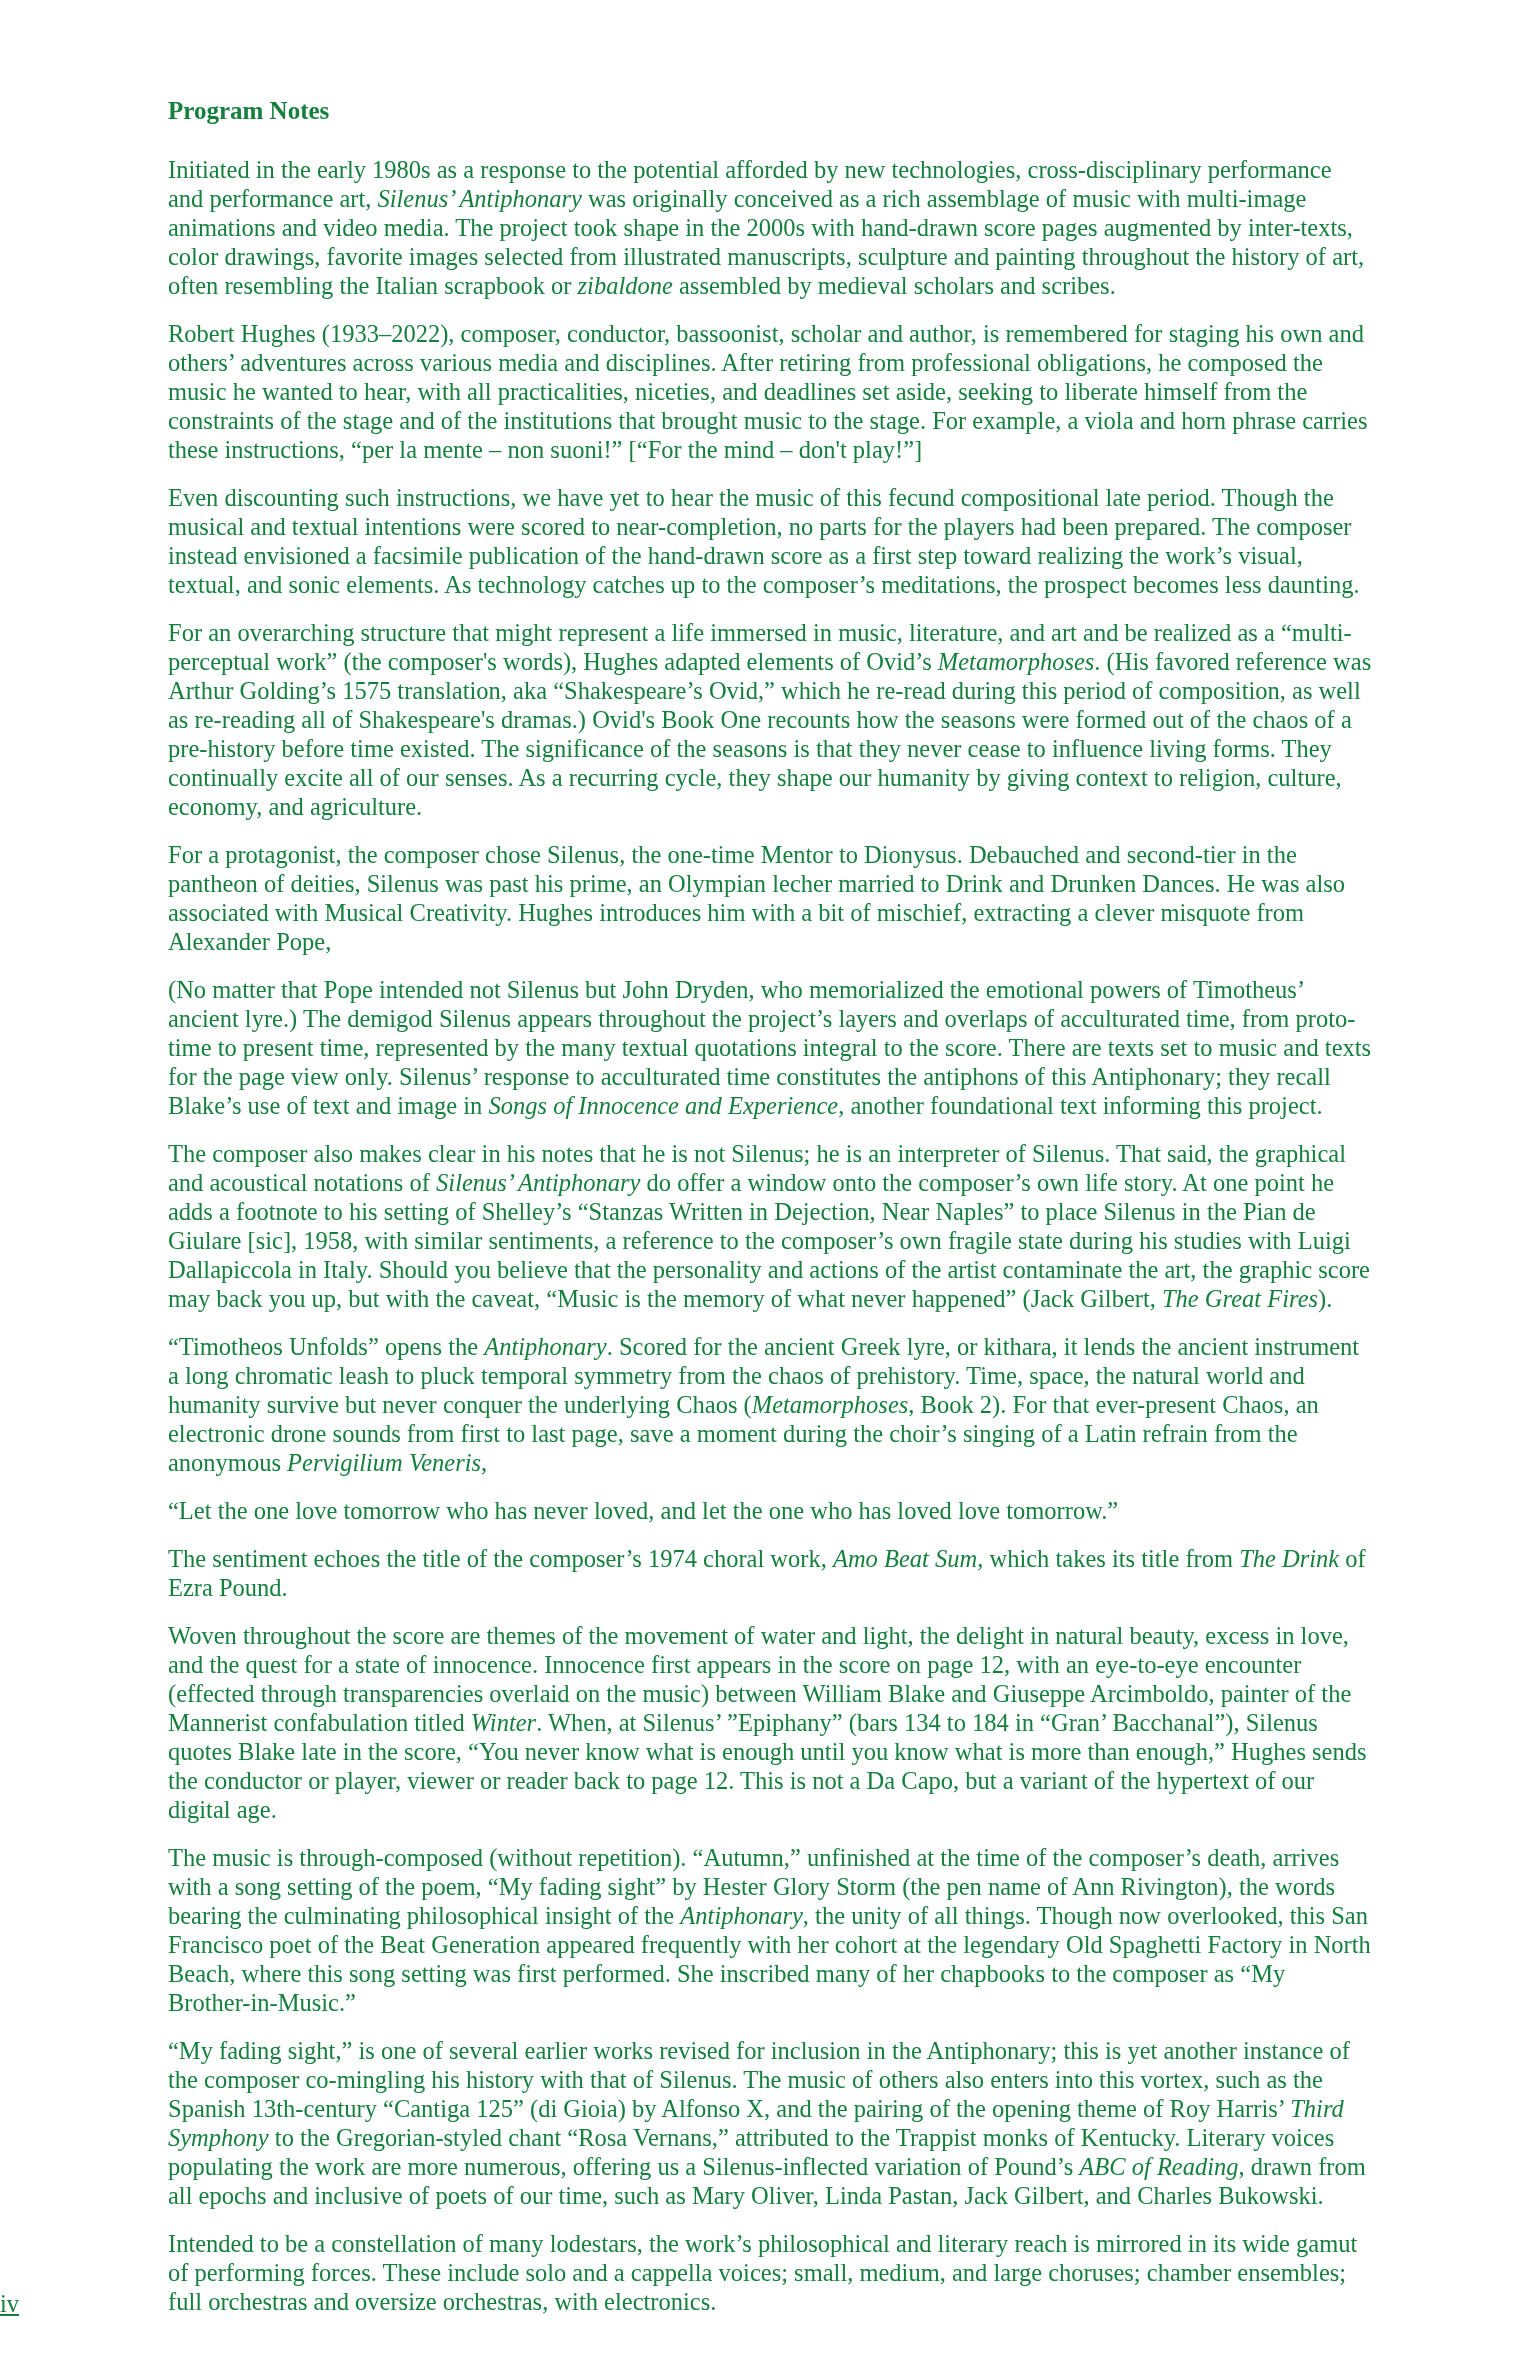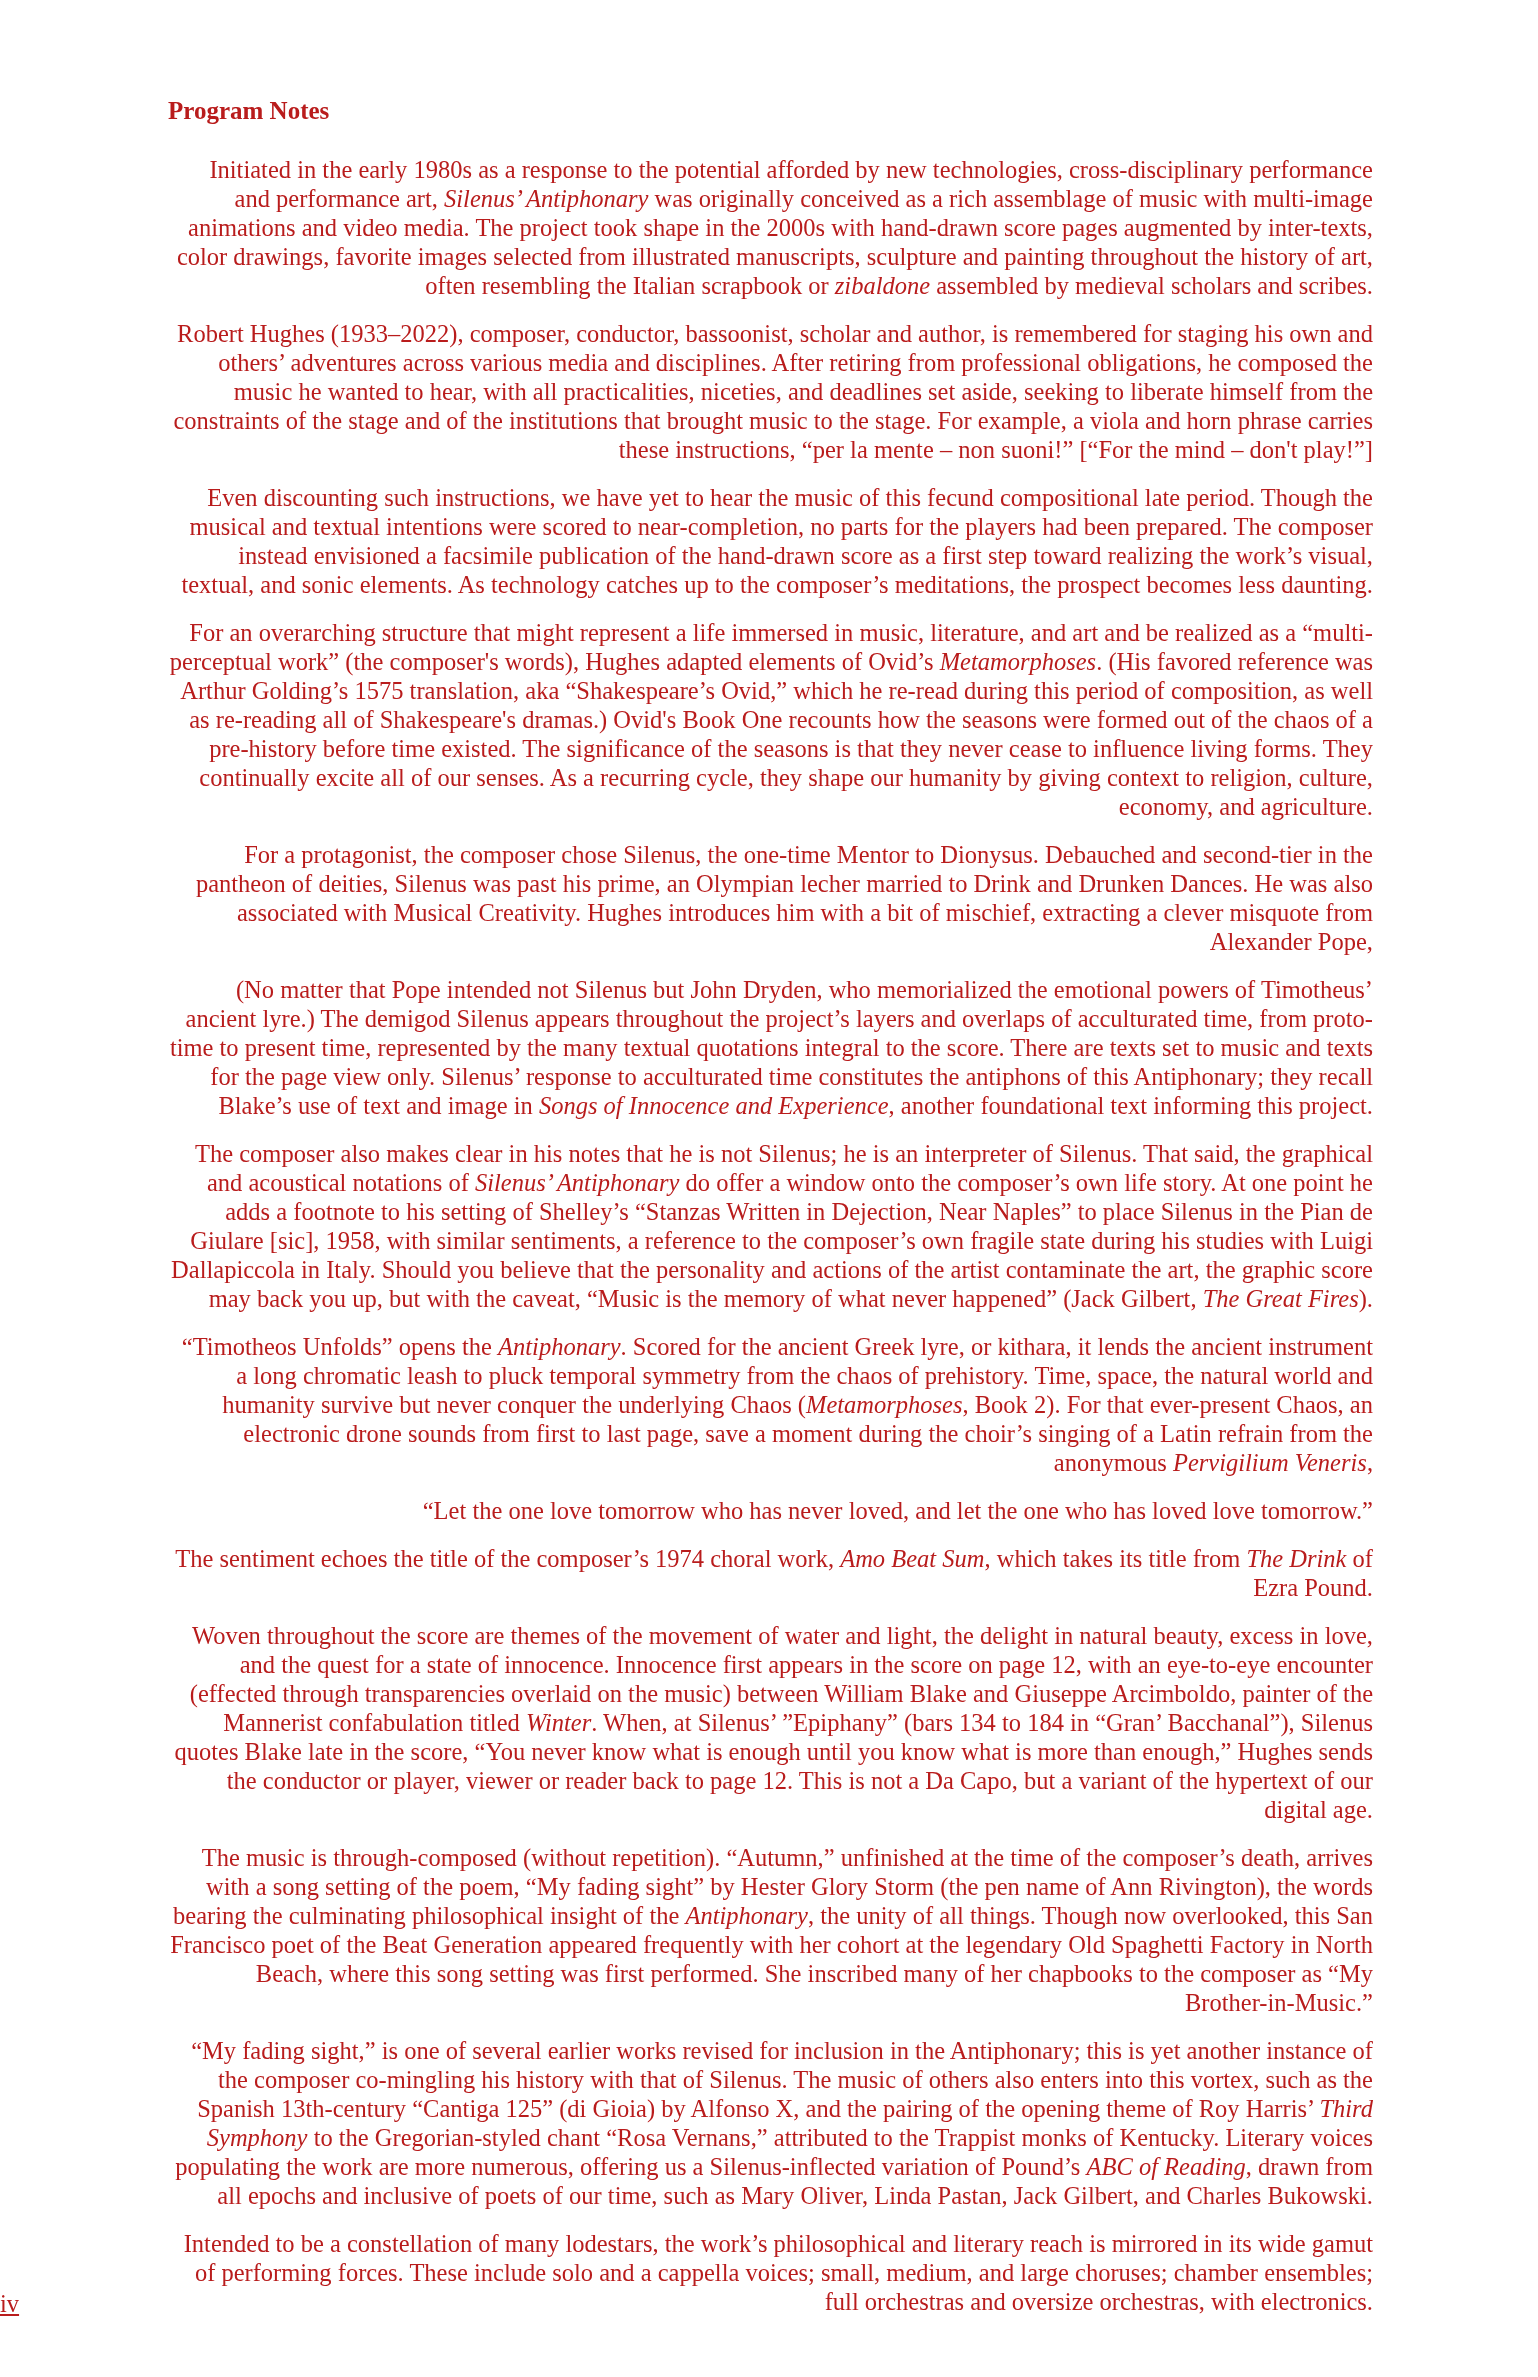--- a/index.html
+++ b/index.html
@@ -1,41 +1,41 @@
 <!DOCTYPE html>
 <html style="font-size:12.7px"><head>
 <meta charset="utf-8">
 <style>
   html, body { margin: 0; padding: 0; background: #ffffff; }
   .page {
     position: relative;
     width: 1539px;
     height: 2377px;
     background: #ffffff;
-    color: #b91c1c;
+    color: #15803d;
     font-family: "Liberation Serif", "DejaVu Serif", serif;
     overflow: hidden;
   }
   .content {
     position: absolute;
     left: 168px;
     top: 96px;
     width: 1205px;
   }
   .heading {
     font-size: 25px;
     line-height: 29px;
     font-weight: 700;
     margin: 0 0 30px 0;
   }
   p.para, p.quote {
     font-size: 24.5px;
     line-height: 29px;
     margin: 0 0 19px 0;
-    text-align: right;
+    text-align: left;
   }
   p.quote-deep { margin-left: 176px; }
   p.quote-mid  { }
   .footer {
     position: absolute;
     top: 2289px;
     left: 0;
     width: 100%;
     text-align: left;
     font-size: 24.5px;

